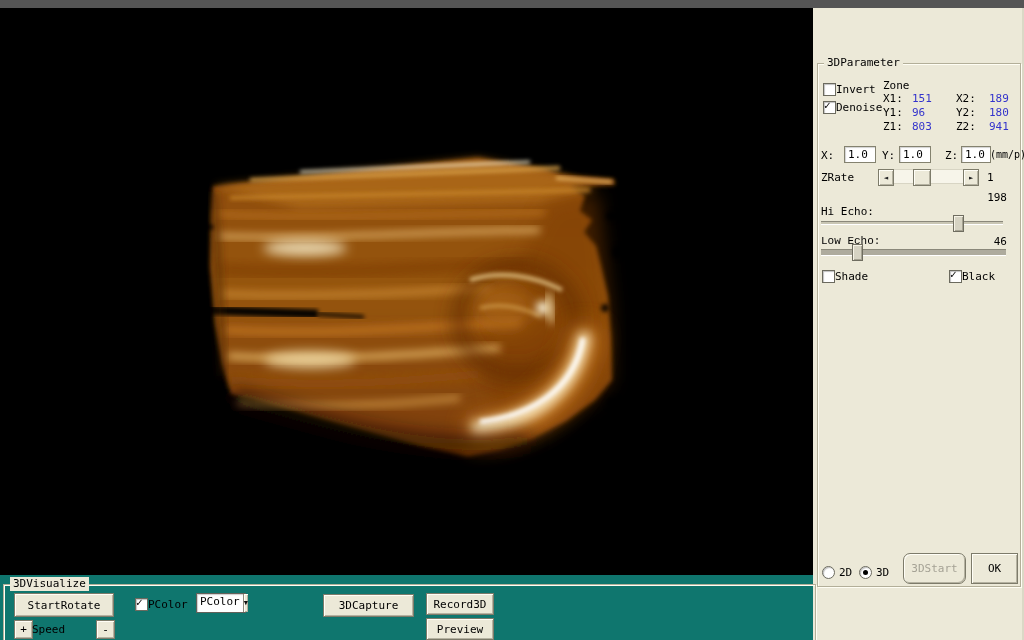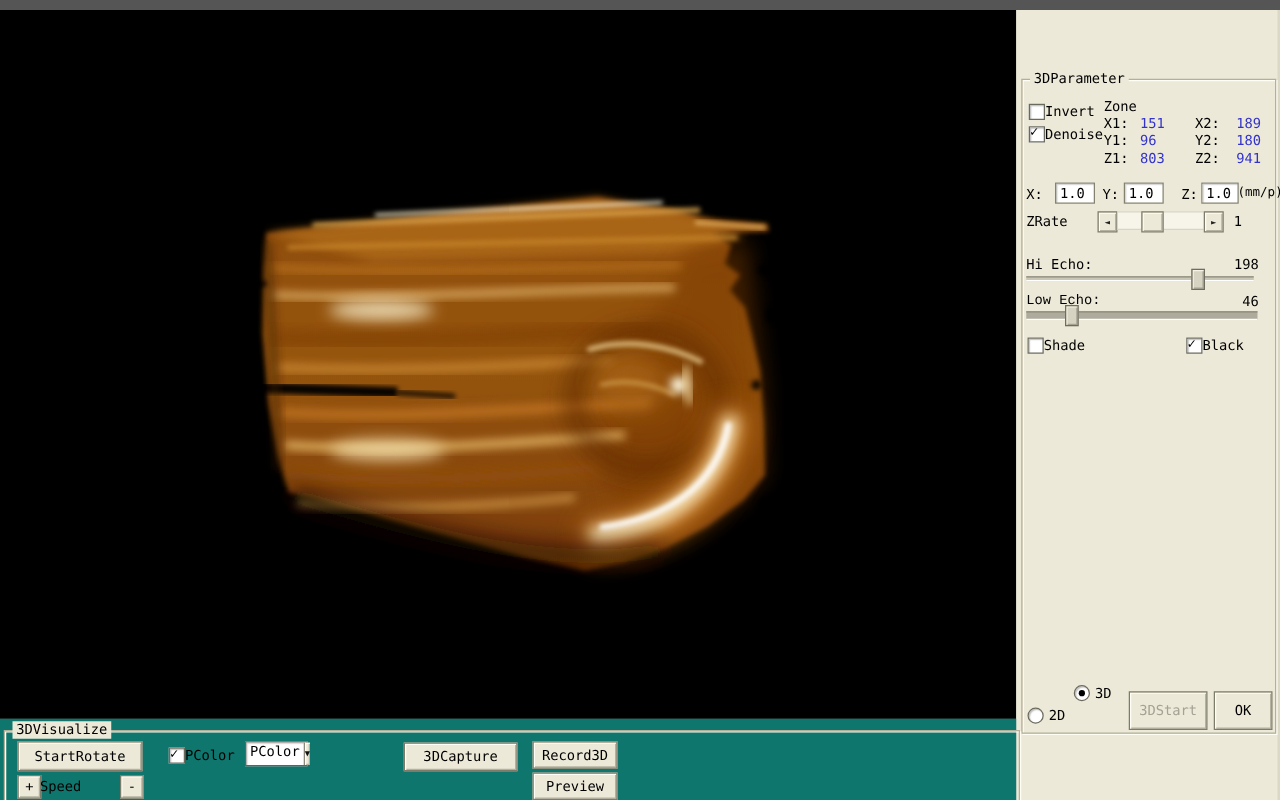--- a/index.html
+++ b/index.html
@@ -16,21 +16,21 @@
     box-shadow:inset -2px 0 0 #dbd8c6;}
   .bottom-panel{position:absolute;left:0;top:567px;width:813px;height:73px;background:#0f766e;}
   
   .groupbox{position:absolute;border:1px solid #b3af99;box-shadow:1px 1px 0 #fffef4, inset 1px 1px 0 #fffef4;}
   .group-label{position:absolute;top:-8px;left:6px;background:#ece9d8;padding:0 3px;line-height:14px;}
   
   .btn{position:absolute;display:flex;align-items:center;justify-content:center;
     background:#ece9d8;border:1px solid #7d7b6a;
     box-shadow:inset 1px 1px 0 #fffef6, inset -1px -1px 0 #b5b2a1;
     font:inherit;cursor:default;}
-  .btn.disabled{color:#a5a295;}
+  .btn.disabled{color:#a5a295;border-radius:7px;}
   .cb-row{position:absolute;display:flex;align-items:center;}
   .cb{width:11px;height:11px;background:#fff;border:1px solid #6b6a5e;
     box-shadow:inset 1px 1px 1px rgba(0,0,0,.25);position:relative;flex:0 0 auto;}
   .cb .check{display:none;position:absolute;left:0px;top:-3px;font-size:11px;font-weight:bold;color:#000;}
   .cb.on .check{display:block;}
   .radio-row{position:absolute;display:flex;align-items:center;gap:4px;}
   .radio{width:11px;height:11px;border-radius:50%;background:#fff;border:1px solid #6b6a5e;
     box-shadow:inset 1px 1px 1px rgba(0,0,0,.25);position:relative;flex:0 0 auto;}
   .radio .dot{display:none;position:absolute;left:3px;top:3px;width:5px;height:5px;border-radius:50%;background:#000;}
   .radio.on .dot{display:block;}
@@ -193,21 +193,21 @@
         <div class="sb-track">
           <div class="sb-thumb" style="left: calc(38% - 6.84px);"></div>
         </div>
         <div class="sb-btn">
             <span>►</span>
           </div>
       </div>
       <span class="lbl" style="left:169px;top:107px;">1</span>
 
       <span class="lbl" style="left:3px;top:141px;">Hi Echo:</span>
-      <span class="lbl" style="right:13px;top:141px;">198</span>
+      <span class="lbl" style="right:13px;top:127px;">198</span>
       <div class="slider-track-hi" style="left:3px;top:157px;right:17px;">
         <div class="thumb" style="left: calc(77% - 8.47px);"></div>
       </div>
 
       <span class="lbl" style="left:3px;top:171px;font-family:Liberation Mono, monospace;">Low Echo:</span>
       <span class="lbl" style="right:13px;top:171px;">46</span>
       <div class="slider-track-lo" style="left:3px;top:185px;right:14px;">
         <div class="thumb" style="left: calc(18% - 1.98px);"></div>
       </div>
 
@@ -219,21 +219,21 @@
         <span class="cb on">
             <span class="check">✓</span>
           </span>
         <span>Black</span>
       </div>
 
       <div class="radio-row" style="left:4px;top:502px;">
         <span class="radio"></span>
         <span>2D</span>
       </div>
-      <div class="radio-row" style="left:41px;top:484px;">
+      <div class="radio-row" style="left:41px;top:502px;">
         <span class="radio on">
             <span class="dot"></span>
           </span>
         <span>3D</span>
       </div>
       <button class="btn disabled" style="left:85px;top:489px;width:63px;height:31px;">3DStart</button>
       <button class="btn" style="left:153px;top:489px;width:47px;height:31px;">OK</button>
     </div>
   </div>
 

